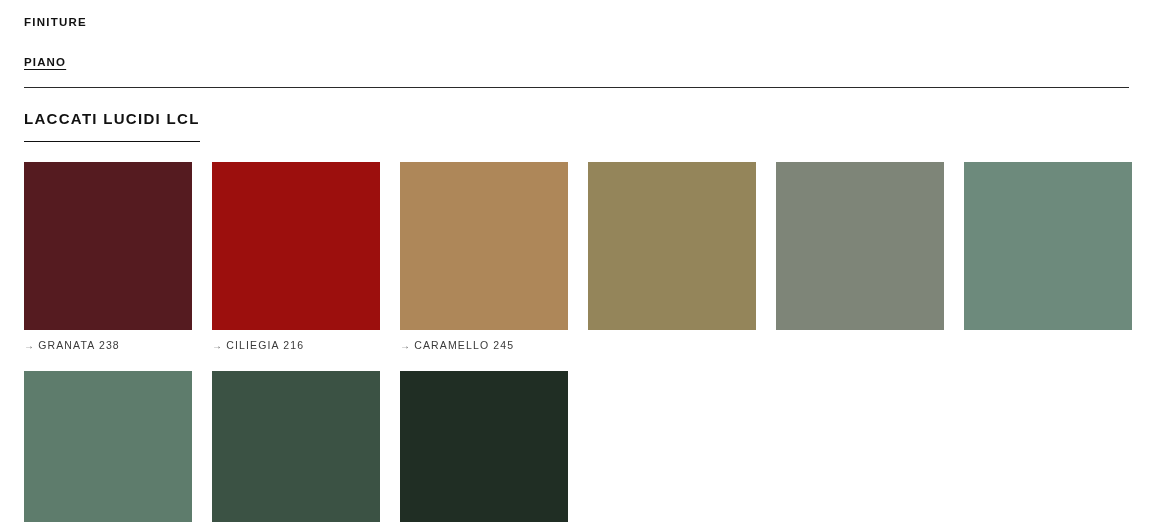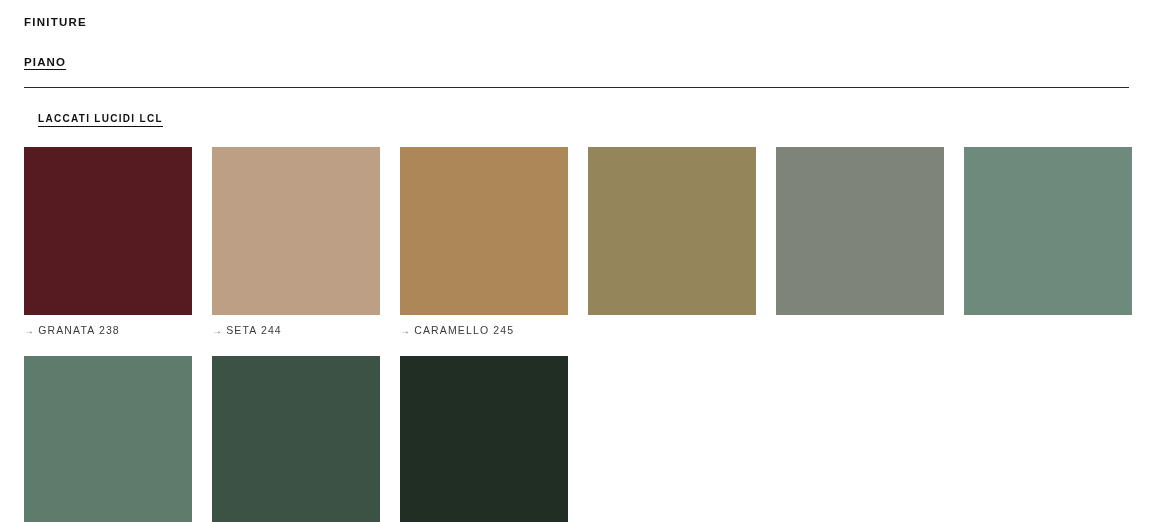--- a/index.html
+++ b/index.html
@@ -49,29 +49,28 @@
   }
   .rule {
     margin-top: 18px;
     border: 0;
     border-top: 1px solid #2a2a2a;
     height: 0;
     width: 1105px;
   }
   .section-title {
     margin-top: 16px;
-    font-size: 10px;
+    font-size: 15px;
     font-weight: bold;
     letter-spacing: 1.3px;
     color: #111111;
     display: inline-block;
     border-bottom: 1px solid #111111;
-    padding-bottom: 1px;
+    padding-bottom: 16px;
     line-height: 13px;
-    margin-left: 14px;
   }
 
   
   .grid {
     margin-top: 20px;
     display: grid;
     grid-template-columns: repeat(6, 168px);
     column-gap: 20px;
     row-gap: 0px;
   }
@@ -115,22 +114,22 @@
   <div>
     <span class="section-title">LACCATI LUCIDI LCL</span>
   </div>
 
   <div class="grid" id="swatch-grid">
       <div class="swatch-cell">
         <div class="swatch-chip" style="background-color: rgb(85, 27, 32);"></div>
         <div class="swatch-label"><span class="arrow">→</span><span>GRANATA 238</span></div>
       </div>
       <div class="swatch-cell">
-        <div class="swatch-chip" style="background-color: rgb(188, 159, 133);"></div>
-        <div class="swatch-label"><span class="arrow">→</span><span>SETA 244</span></div>
+        <div class="swatch-chip" style="background-color: rgb(156, 15, 13);"></div>
+        <div class="swatch-label"><span class="arrow">→</span><span>CILIEGIA 216</span></div>
       </div>
       <div class="swatch-cell">
         <div class="swatch-chip" style="background-color: rgb(174, 135, 89);"></div>
         <div class="swatch-label"><span class="arrow">→</span><span>CARAMELLO 245</span></div>
       </div>
       <div class="swatch-cell">
         <div class="swatch-chip" style="background-color: rgb(148, 133, 90);"></div>
       </div>
       <div class="swatch-cell">
         <div class="swatch-chip" style="background-color: rgb(126, 133, 120);"></div>

